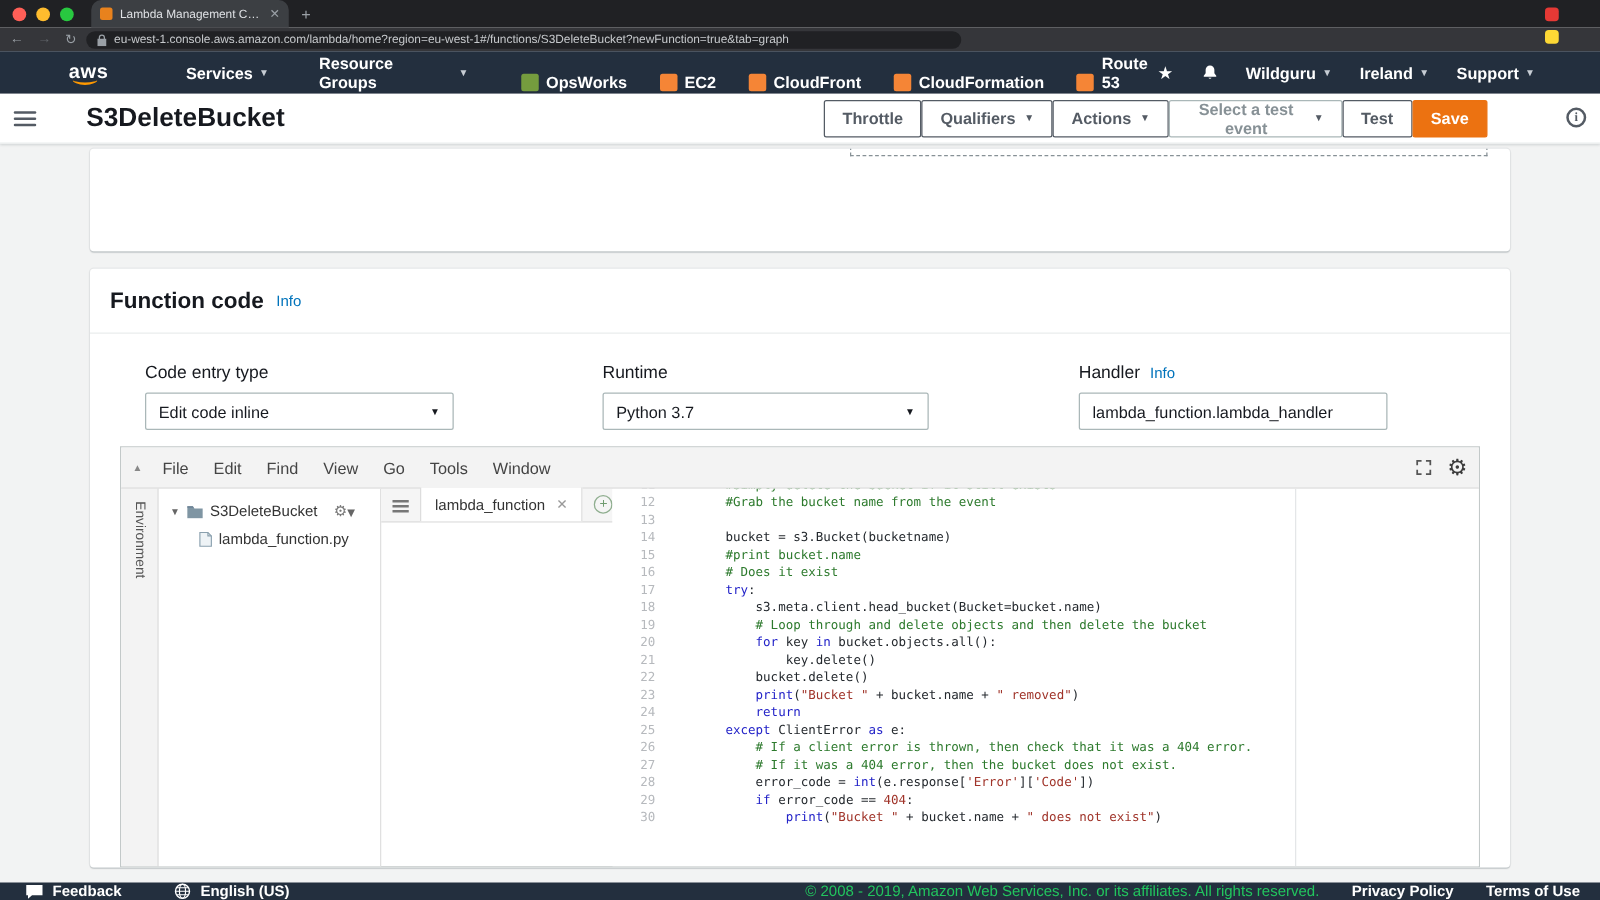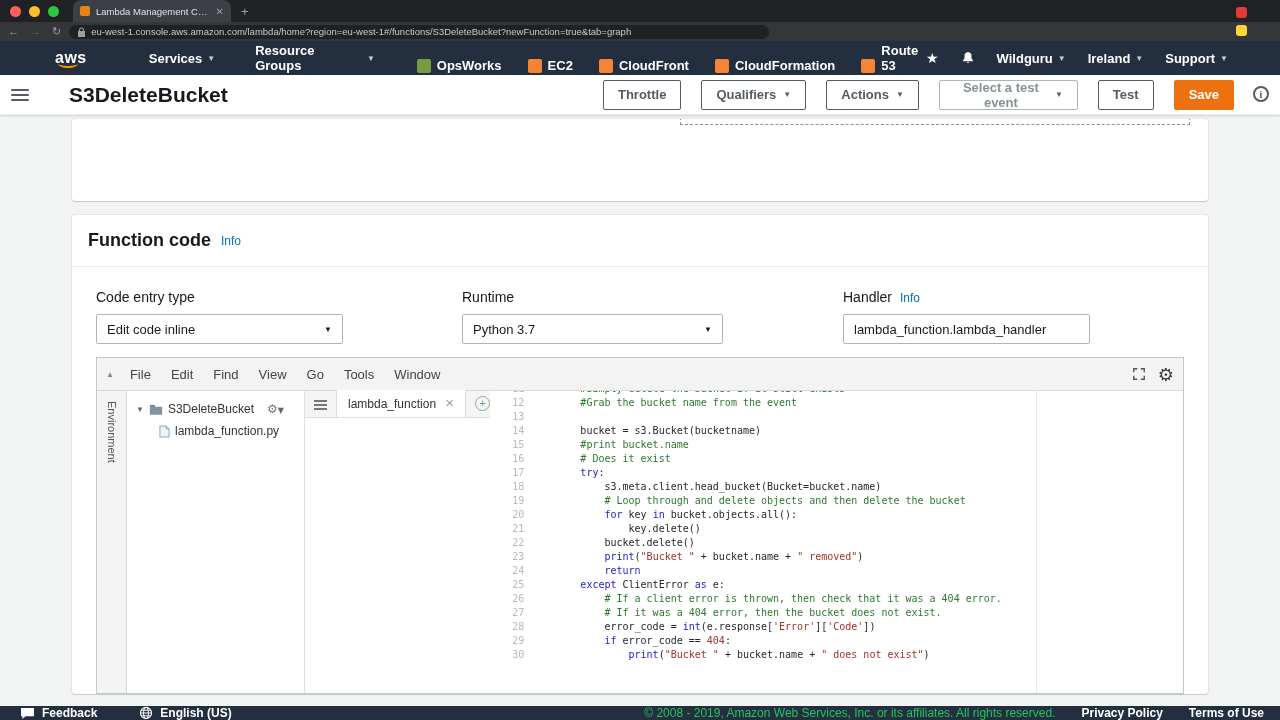--- a/index.html
+++ b/index.html
@@ -37,36 +37,36 @@
   .svc { display:flex; align-items:flex-end; gap:6px; font-weight:bold; }
   .svc-icon { width:14px; height:14px; border-radius:2px; flex:none; }
   .nav-right { margin-left:auto; display:flex; align-items:center; gap:22px; margin-right:52px; }
   .nav-star { color:#fff; font-size:14px; }
 
   
   .pagehdr { position:absolute; top:75px; left:0; right:0; height:40px; background:#fff; border-bottom:1px solid #eaeded; box-shadow:0 1px 2px rgba(0,28,36,.15); display:flex; align-items:center; z-index:2; }
   .hamburger { margin-left:11px; width:18px; display:flex; flex-direction:column; gap:3px; }
   .hamburger span { height:2px; background:#545b64; border-radius:1px; }
   .pagetitle { margin-left:40px; font-size:21px; font-weight:bold; color:#16191f; }
-  .hdr-btns { margin-left:auto; display:flex; gap:20px; margin-right:46px; align-items:center;padding-left:48px; }
+  .hdr-btns { margin-left:auto; display:flex; gap:0; margin-right:90px; align-items:center;padding-left:48px; }
   .btn { height:30px; padding:0 14px; border:1px solid #545b64; border-radius:2px; background:#fff; color:#545b64; font-weight:bold; font-size:13px; display:flex; align-items:center; gap:7px; }
   .btn .bcaret { font-size:8px; color:#545b64; }
   .btn.sel { width:139px; justify-content:space-between; border-color:#aab7b8; color:#879196; font-weight:bold; }
   .btn.primary { background:#ec7211; border-color:#ec7211; color:#fff; }
   .hdr-info { position:absolute; right:11px; top:11px; width:16px; height:16px; border:2px solid #545b64; border-radius:50%; color:#545b64; font-size:10px; font-weight:bold; display:flex; align-items:center; justify-content:center; font-family:"Liberation Serif",serif; }
 
   
   .card { position:absolute; left:72px; width:1136px; background:#fff; border-radius:3px; box-shadow:0 1px 1px rgba(0,28,36,.15), 0 0 0 1px rgba(0,28,36,.05); }
   .designer-card { top:119px; height:82px; overflow:hidden; }
   .dash-strip { position:absolute; top:-2px; left:608px; width:510px; height:8px; border:1px dashed #879196; border-top:none; }
   .fc-card { top:215px; height:479px; }
   .fc-hdr { height:52px; border-bottom:1px solid #eaeded; display:flex; align-items:center; padding-left:16px; gap:10px; }
   .fc-title { font-size:18px; font-weight:bold; color:#16191f; }
   .infolink { font-size:12px; color:#0073bb; }
-  .field { position:absolute; top:74px; }
+  .field { position:absolute; top:74px;margin-left:20px; }
   .field label { display:block; font-size:14px; color:#16191f; margin-bottom:9px; }
   .f1 { left:24px; width:247px; } .f2 { left:390px; width:261px; } .f3 { left:771px; width:247px; }
   .control { height:30px; border:1px solid #aab7b8; border-radius:2px; background:#fff; font-size:13px; color:#16191f; display:flex; align-items:center; justify-content:space-between; padding:0 10px; }
   .control .bcaret { font-size:8px; color:#16191f; }
   .label-info { color:#0073bb; font-size:12px; margin-left:8px; }
 
   
   .editor { position:absolute; left:24px; top:142px; width:1088px; height:337px; border:1px solid #c3c9c9; background:#fff; display:flex; flex-direction:column; }
   .ed-menubar { height:33px; background:#f3f3f3; border-bottom:1px solid #d9d9d9; display:flex; align-items:center; padding:0 9px; font-size:13px; color:#444; flex:none; }
   .mb-collapse { font-size:8px; color:#888; margin-right:6px; }

